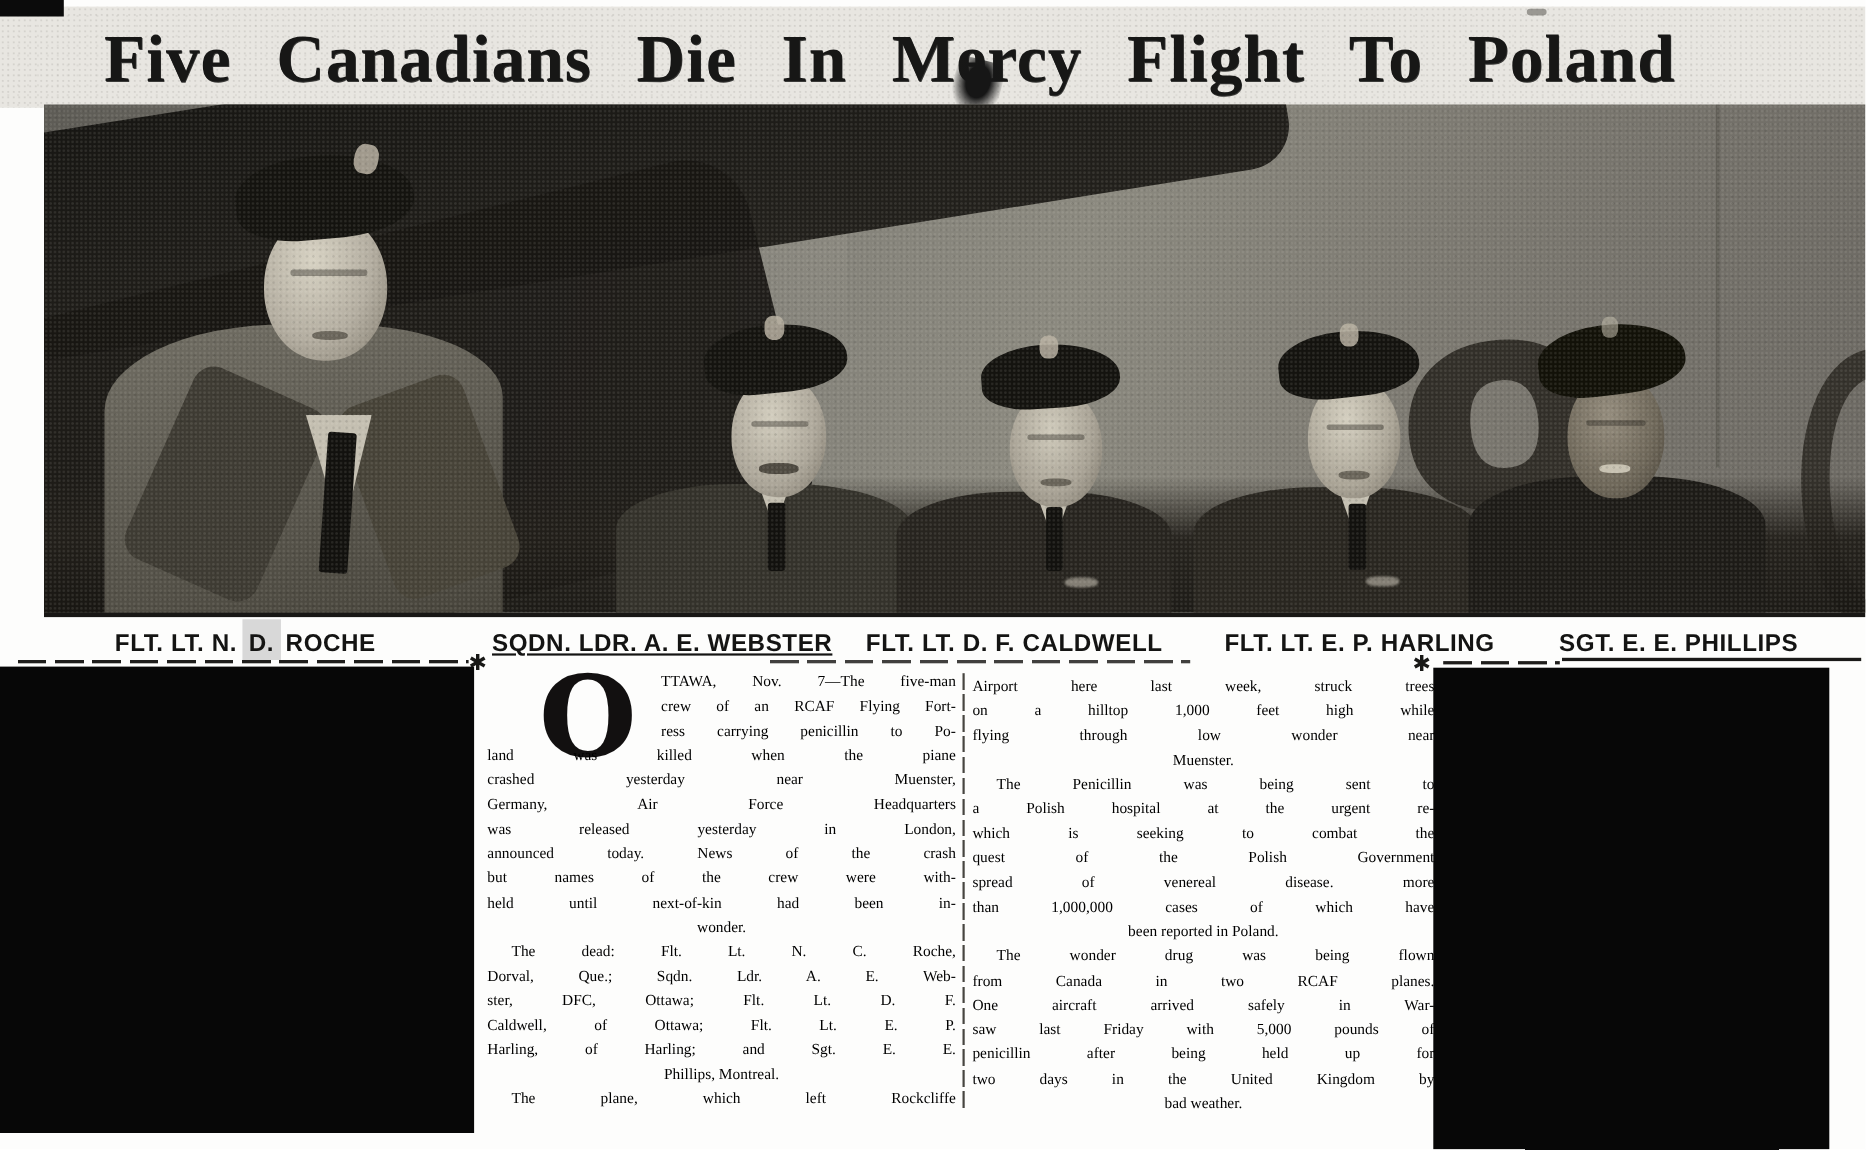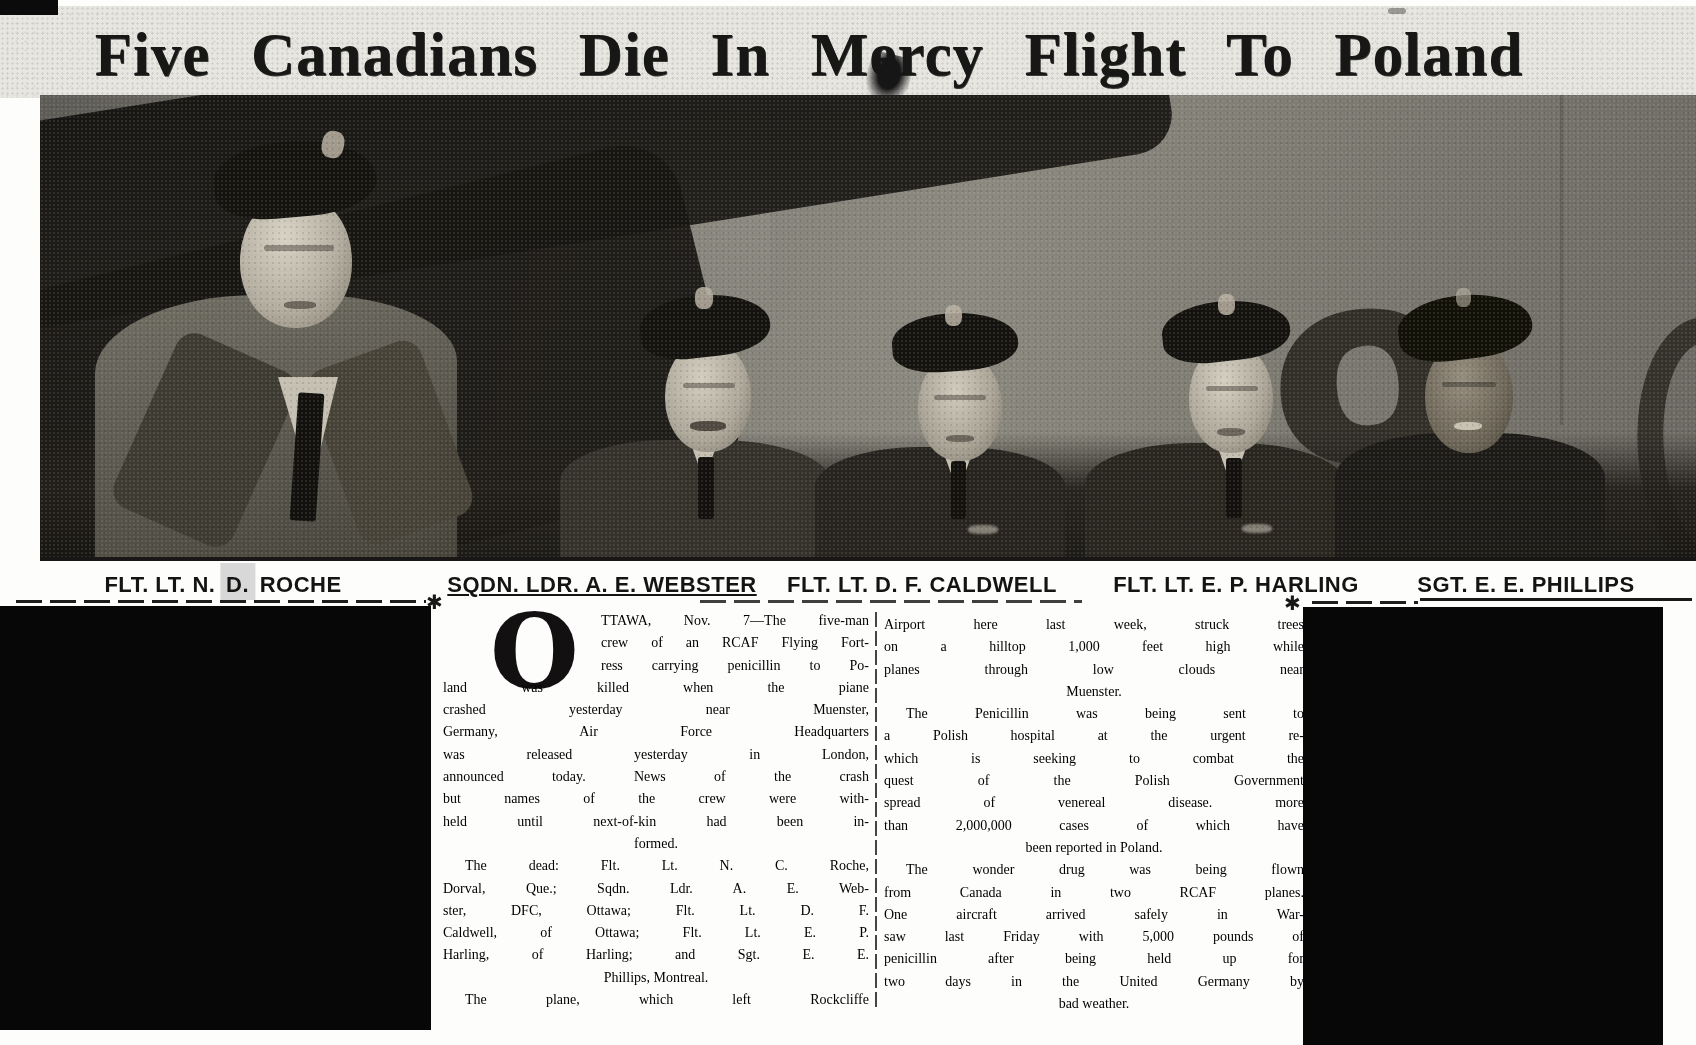--- a/index.html
+++ b/index.html
@@ -199,44 +199,44 @@
       <div class="tl just dc">TTAWA, Nov. 7—The five-man</div>
       <div class="tl just dc">crew of an RCAF Flying Fort-</div>
       <div class="tl just dc">ress carrying penicillin to Po-</div>
       <div class="tl just">land was killed when the piane</div>
       <div class="tl just">crashed yesterday near Muenster,</div>
       <div class="tl just">Germany, Air Force Headquarters</div>
       <div class="tl just">was released yesterday in London,</div>
       <div class="tl just">announced today. News of the crash</div>
       <div class="tl just">but names of the crew were with-</div>
       <div class="tl just">held until next-of-kin had been in-</div>
-      <div class="tl">formed.</div>
+      <div class="tl">wonder.</div>
       <div class="tl just ind">The dead: Flt. Lt. N. C. Roche,</div>
       <div class="tl just">Dorval, Que.; Sqdn. Ldr. A. E. Web-</div>
       <div class="tl just">ster, DFC, Ottawa; Flt. Lt. D. F.</div>
       <div class="tl just">Caldwell, of Ottawa; Flt. Lt. E. P.</div>
       <div class="tl just">Harling, of Harling; and Sgt. E. E.</div>
       <div class="tl">Phillips, Montreal.</div>
       <div class="tl just ind">The plane, which left Rockcliffe</div>
     </div>
   <div class="col-rule"></div>
   <div class="col col-right">
       <div class="tl just">Airport here last week, struck trees</div>
       <div class="tl just">on a hilltop 1,000 feet high while</div>
-      <div class="tl just">planes through low clouds near</div>
+      <div class="tl just">flying through low wonder near</div>
       <div class="tl">Muenster.</div>
       <div class="tl just ind">The Penicillin was being sent to</div>
       <div class="tl just">a Polish hospital at the urgent re-</div>
       <div class="tl just">which is seeking to combat the</div>
       <div class="tl just">quest of the Polish Government</div>
       <div class="tl just">spread of venereal disease. more</div>
-      <div class="tl just">than 2,000,000 cases of which have</div>
+      <div class="tl just">than 1,000,000 cases of which have</div>
       <div class="tl">been reported in Poland.</div>
       <div class="tl just ind">The wonder drug was being flown</div>
       <div class="tl just">from Canada in two RCAF planes.</div>
       <div class="tl just">One aircraft arrived safely in War-</div>
       <div class="tl just">saw last Friday with 5,000 pounds of</div>
       <div class="tl just">penicillin after being held up for</div>
-      <div class="tl just">two days in the United Germany by</div>
+      <div class="tl just">two days in the United Kingdom by</div>
       <div class="tl">bad weather.</div>
     </div>
 
 </div>
 
 </body></html>

